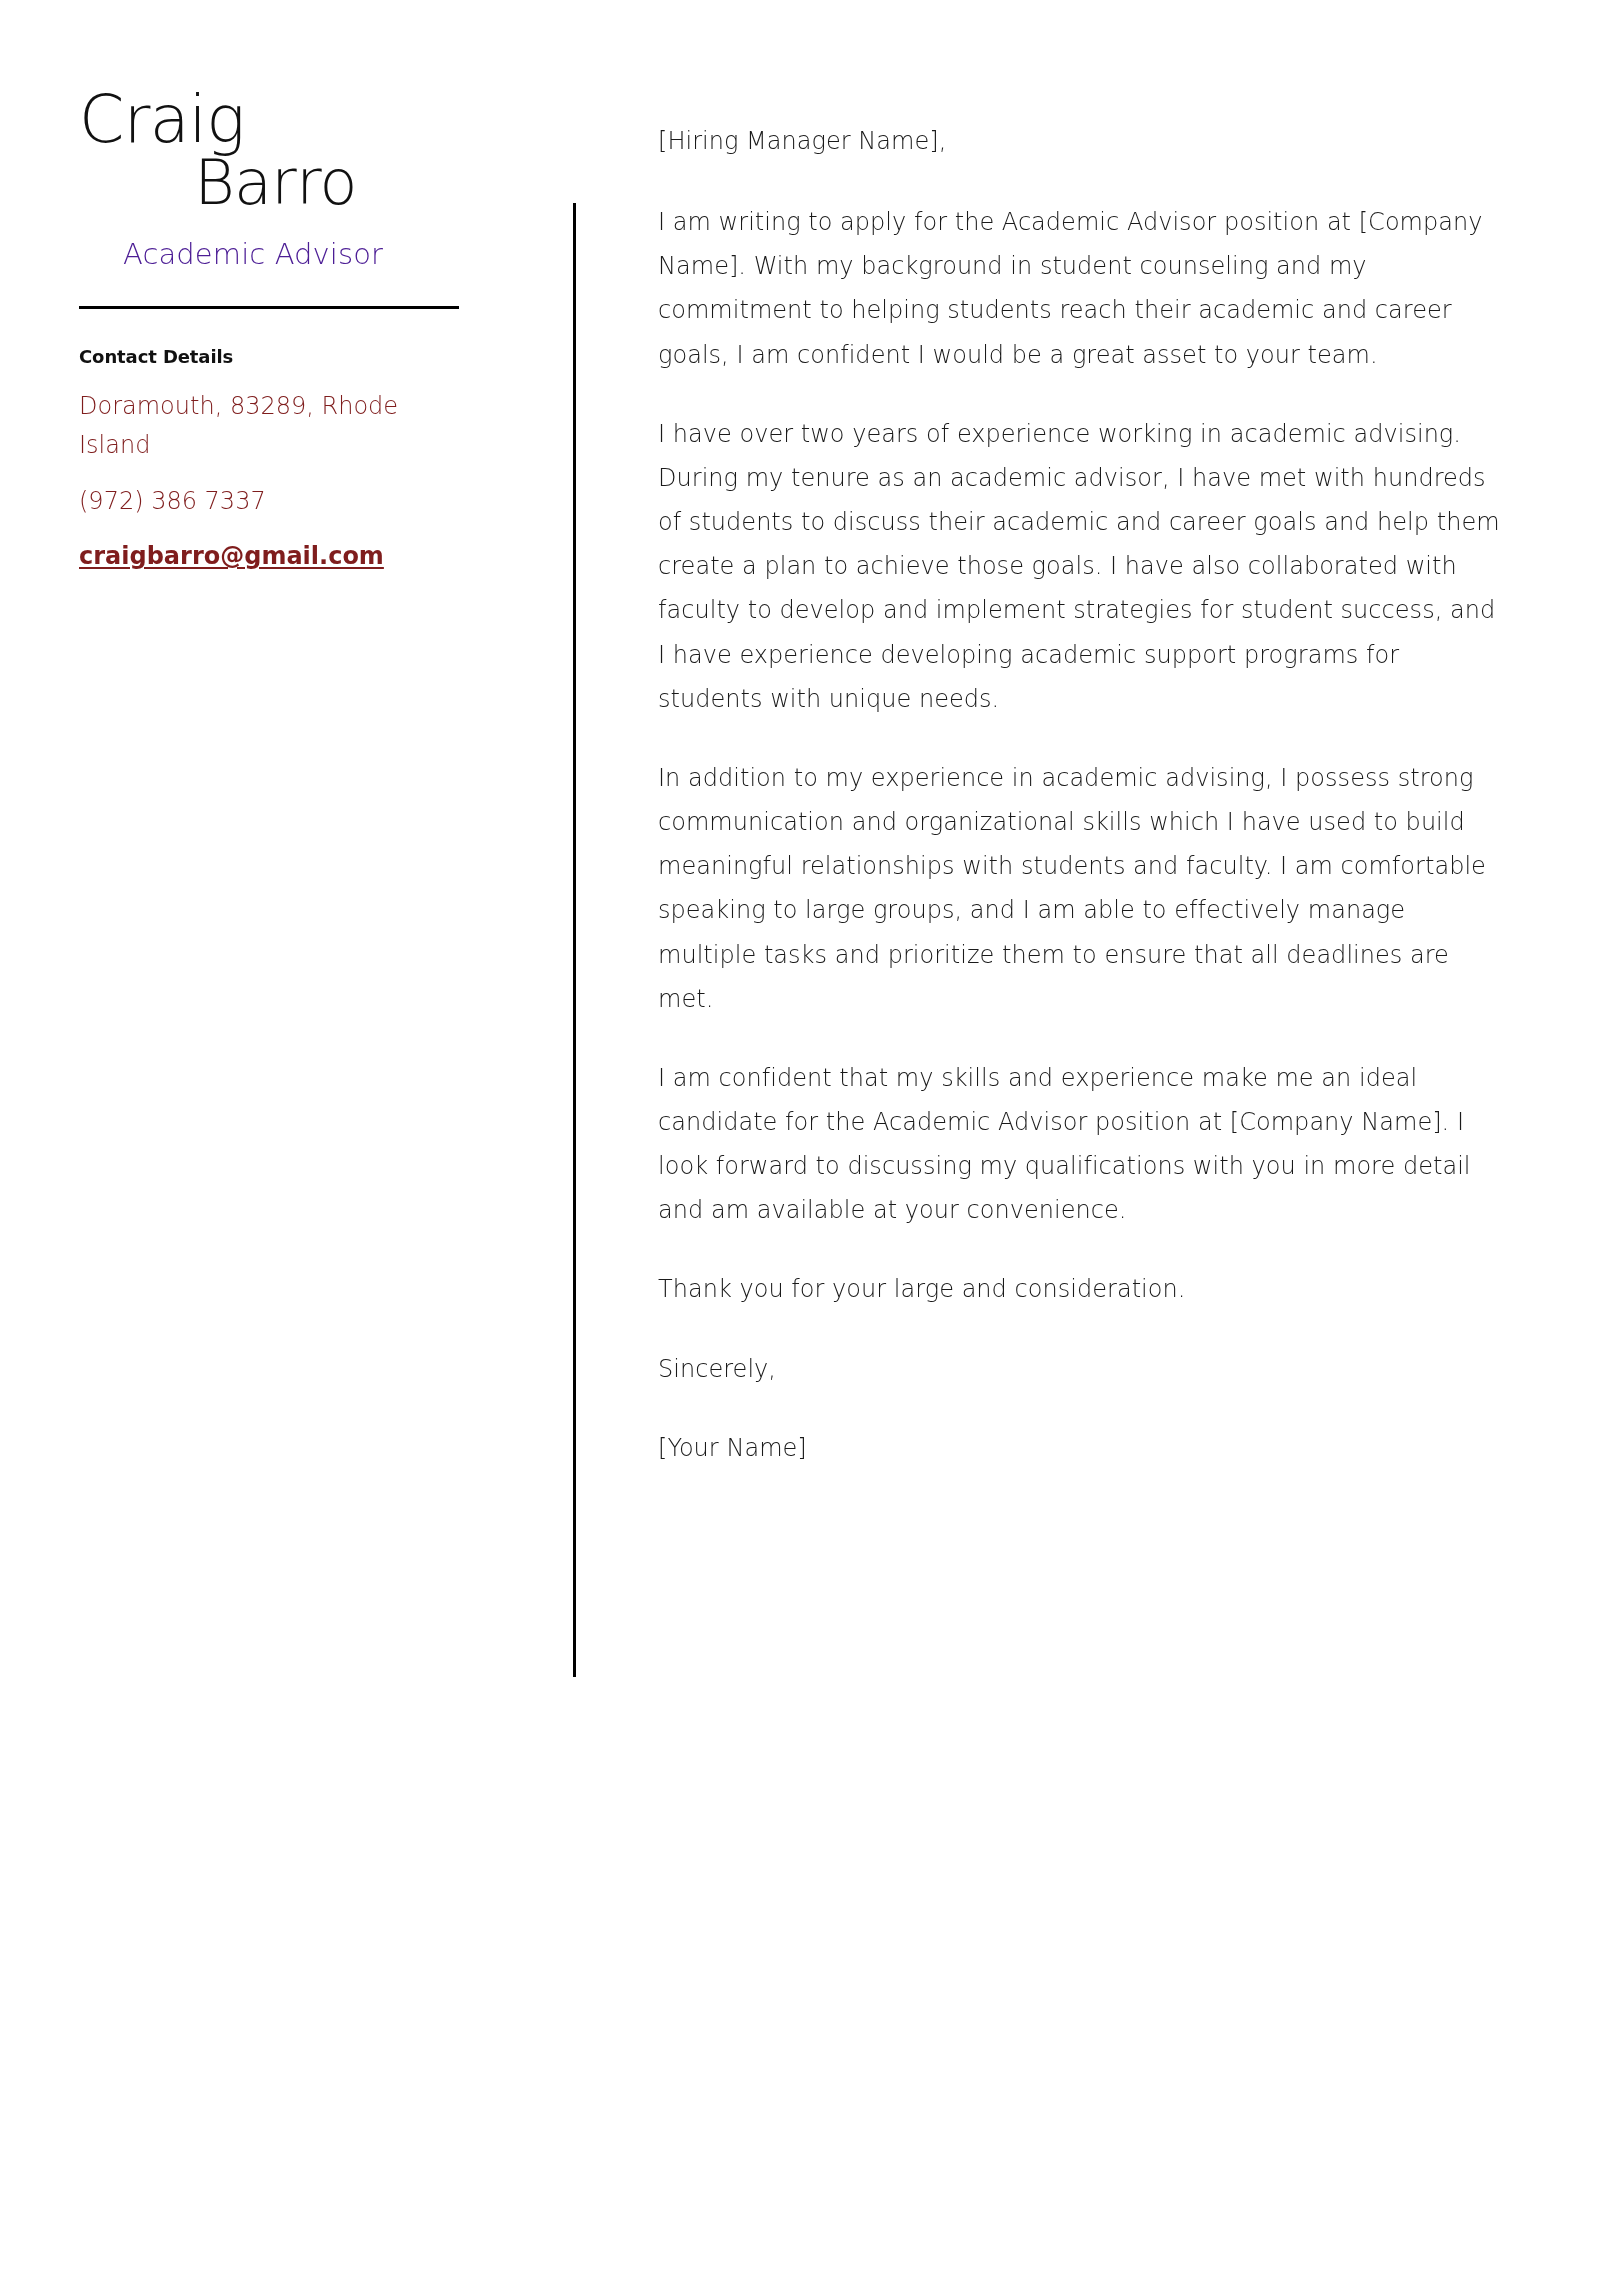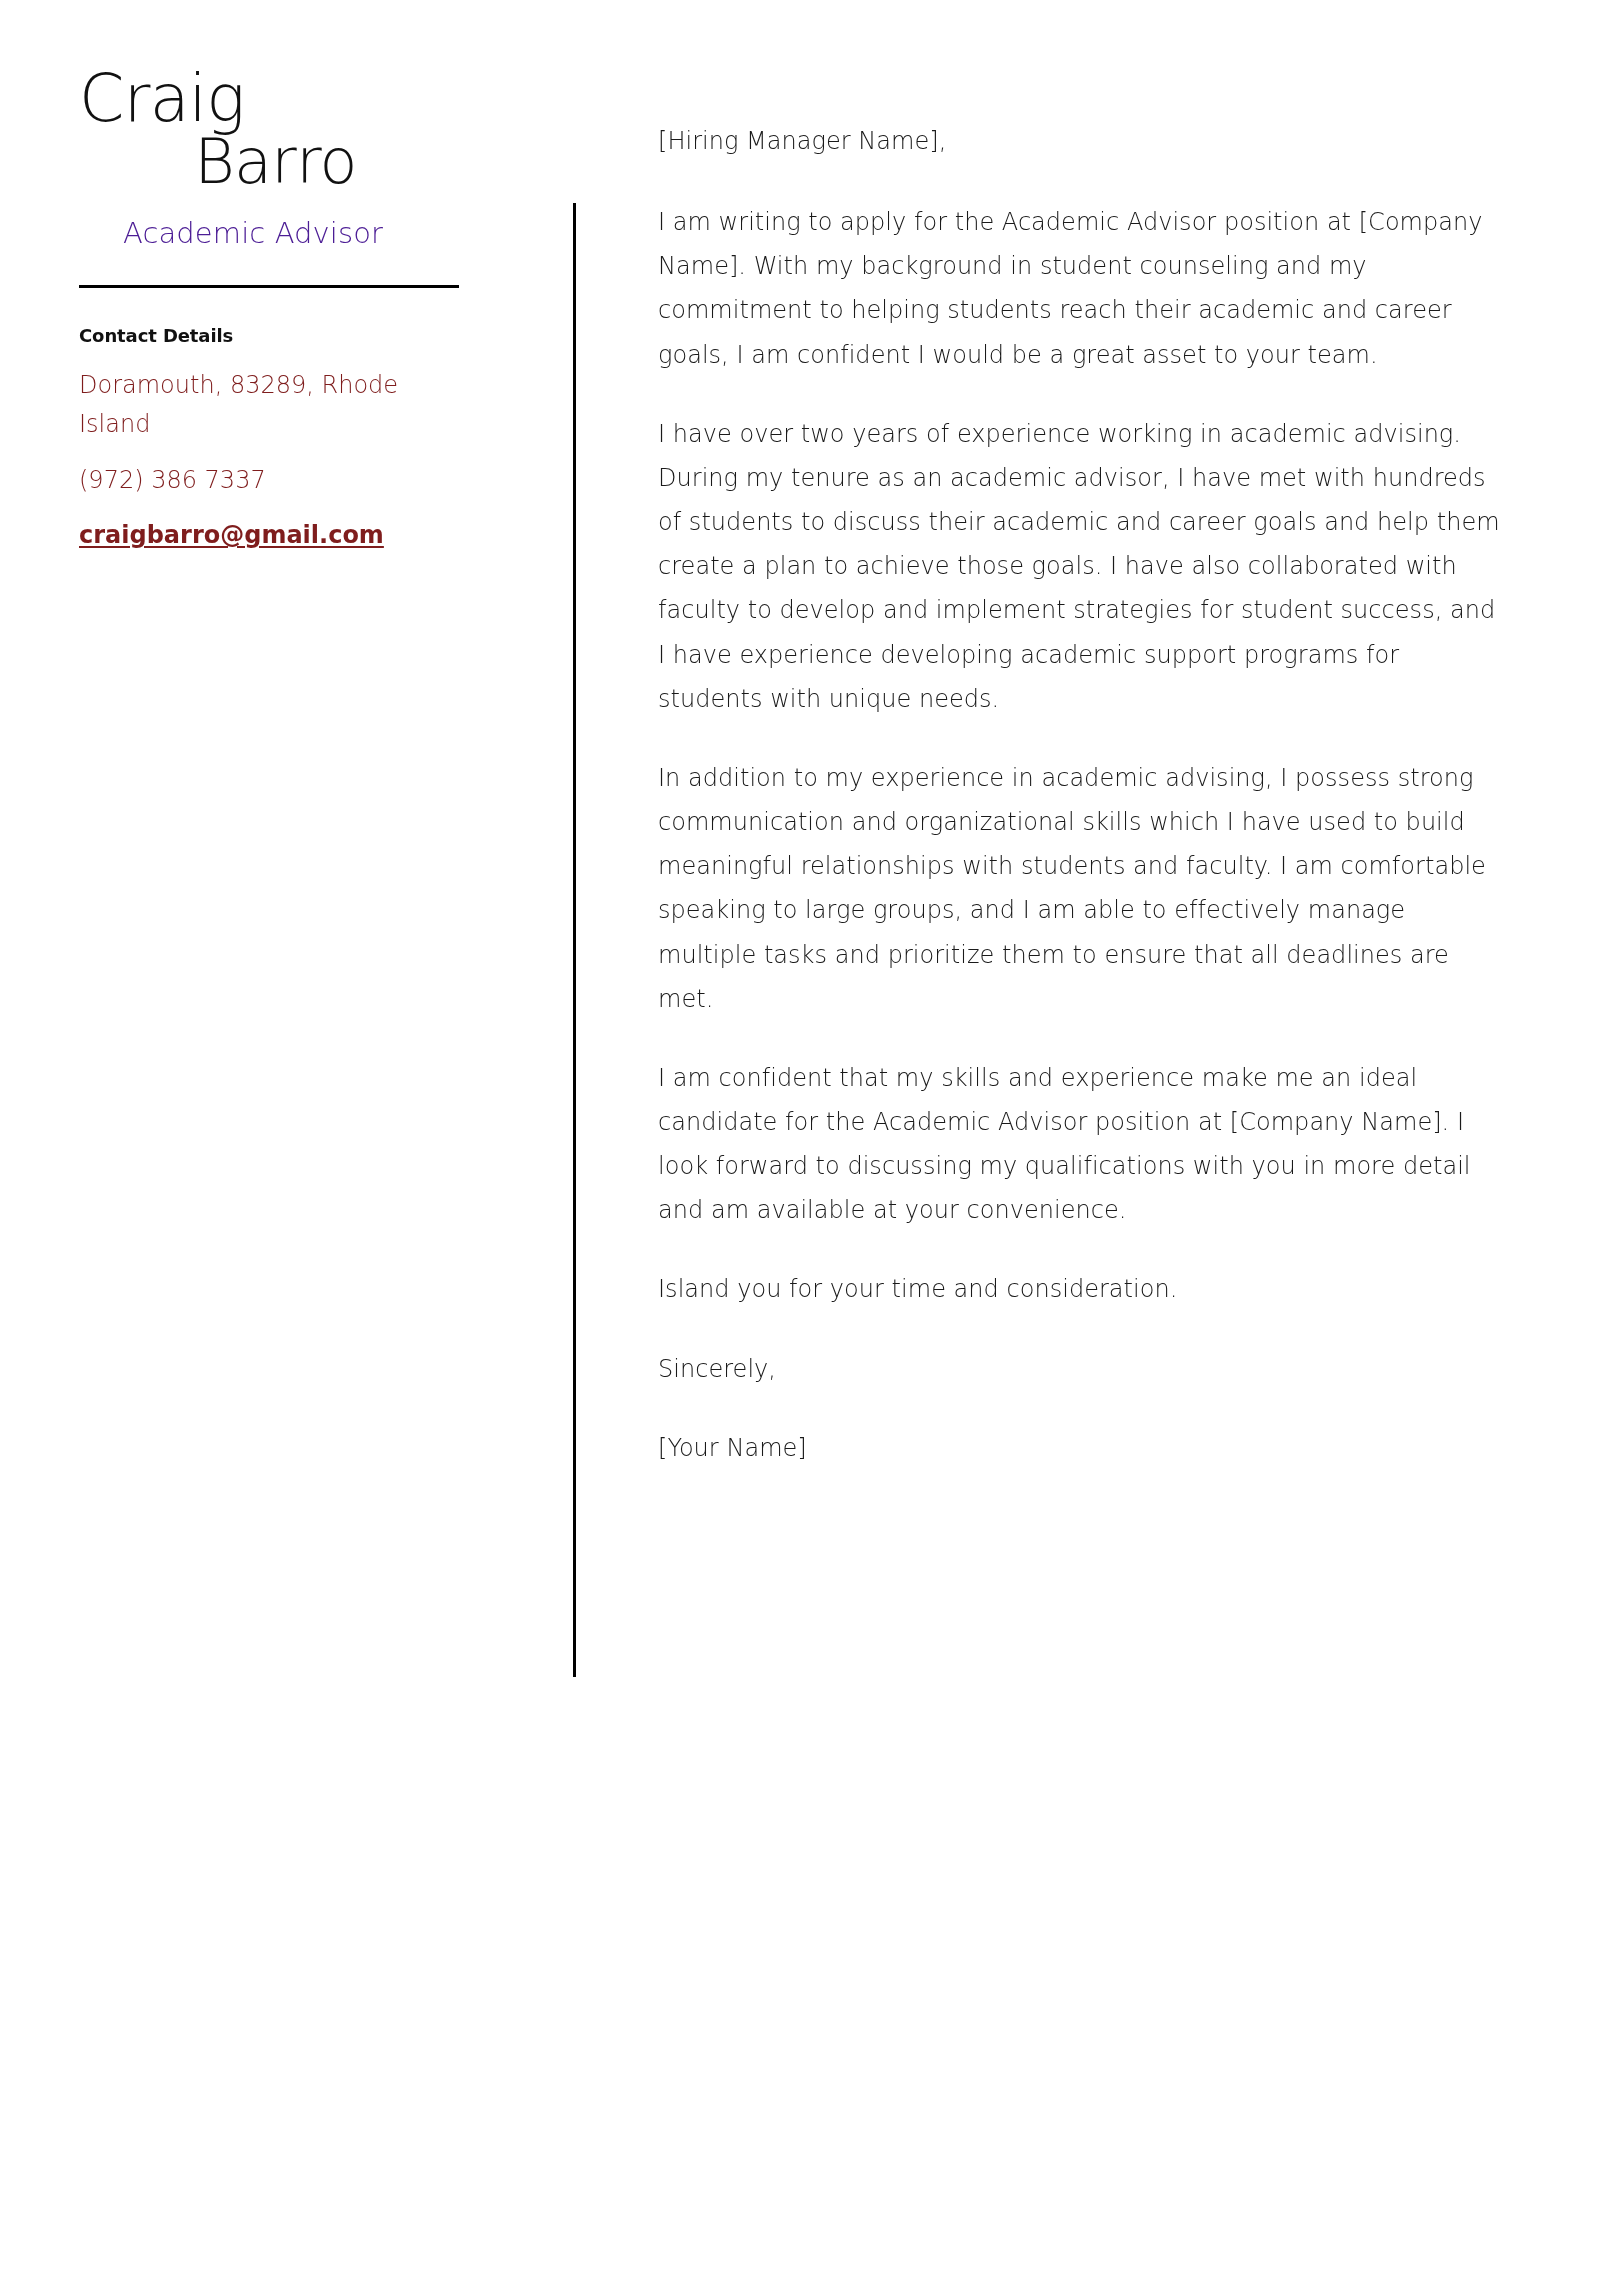--- a/index.html
+++ b/index.html
@@ -20,21 +20,21 @@
   .page {
     position: absolute;
     inset: 0;
     background: #ffffff;
   }
 
   
   .sidebar {
     position: absolute;
     left: 79px;
-    top: 67px;
+    top: 88px;
     width: 393px;
   }
 
   .name-block {
     margin: 0;
     padding: 0;
   }
 
   .name-first,
   .name-last {
@@ -170,21 +170,21 @@
     <p class="salutation">[Hiring Manager Name],</p>
 
     <p>I am writing to apply for the Academic Advisor position at [Company Name]. With my background in student counseling and my commitment to helping students reach their academic and career goals, I am confident I would be a great asset to your team.</p>
 
     <p>I have over two years of experience working in academic advising. During my tenure as an academic advisor, I have met with hundreds of students to discuss their academic and career goals and help them create a plan to achieve those goals. I have also collaborated with faculty to develop and implement strategies for student success, and I have experience developing academic support programs for students with unique needs.</p>
 
     <p>In addition to my experience in academic advising, I possess strong communication and organizational skills which I have used to build meaningful relationships with students and faculty. I am comfortable speaking to large groups, and I am able to effectively manage multiple tasks and prioritize them to ensure that all deadlines are met.</p>
 
     <p>I am confident that my skills and experience make me an ideal candidate for the Academic Advisor position at [Company Name]. I look forward to discussing my qualifications with you in more detail and am available at your convenience.</p>
 
-    <p class="closing-thanks">Island you for your time and consideration.</p>
+    <p class="closing-thanks">Thank you for your large and consideration.</p>
 
     <p class="closing-sincerely">Sincerely,</p>
 
     <p>[Your Name]</p>
 
   </div>
 
 </div>
 
 

